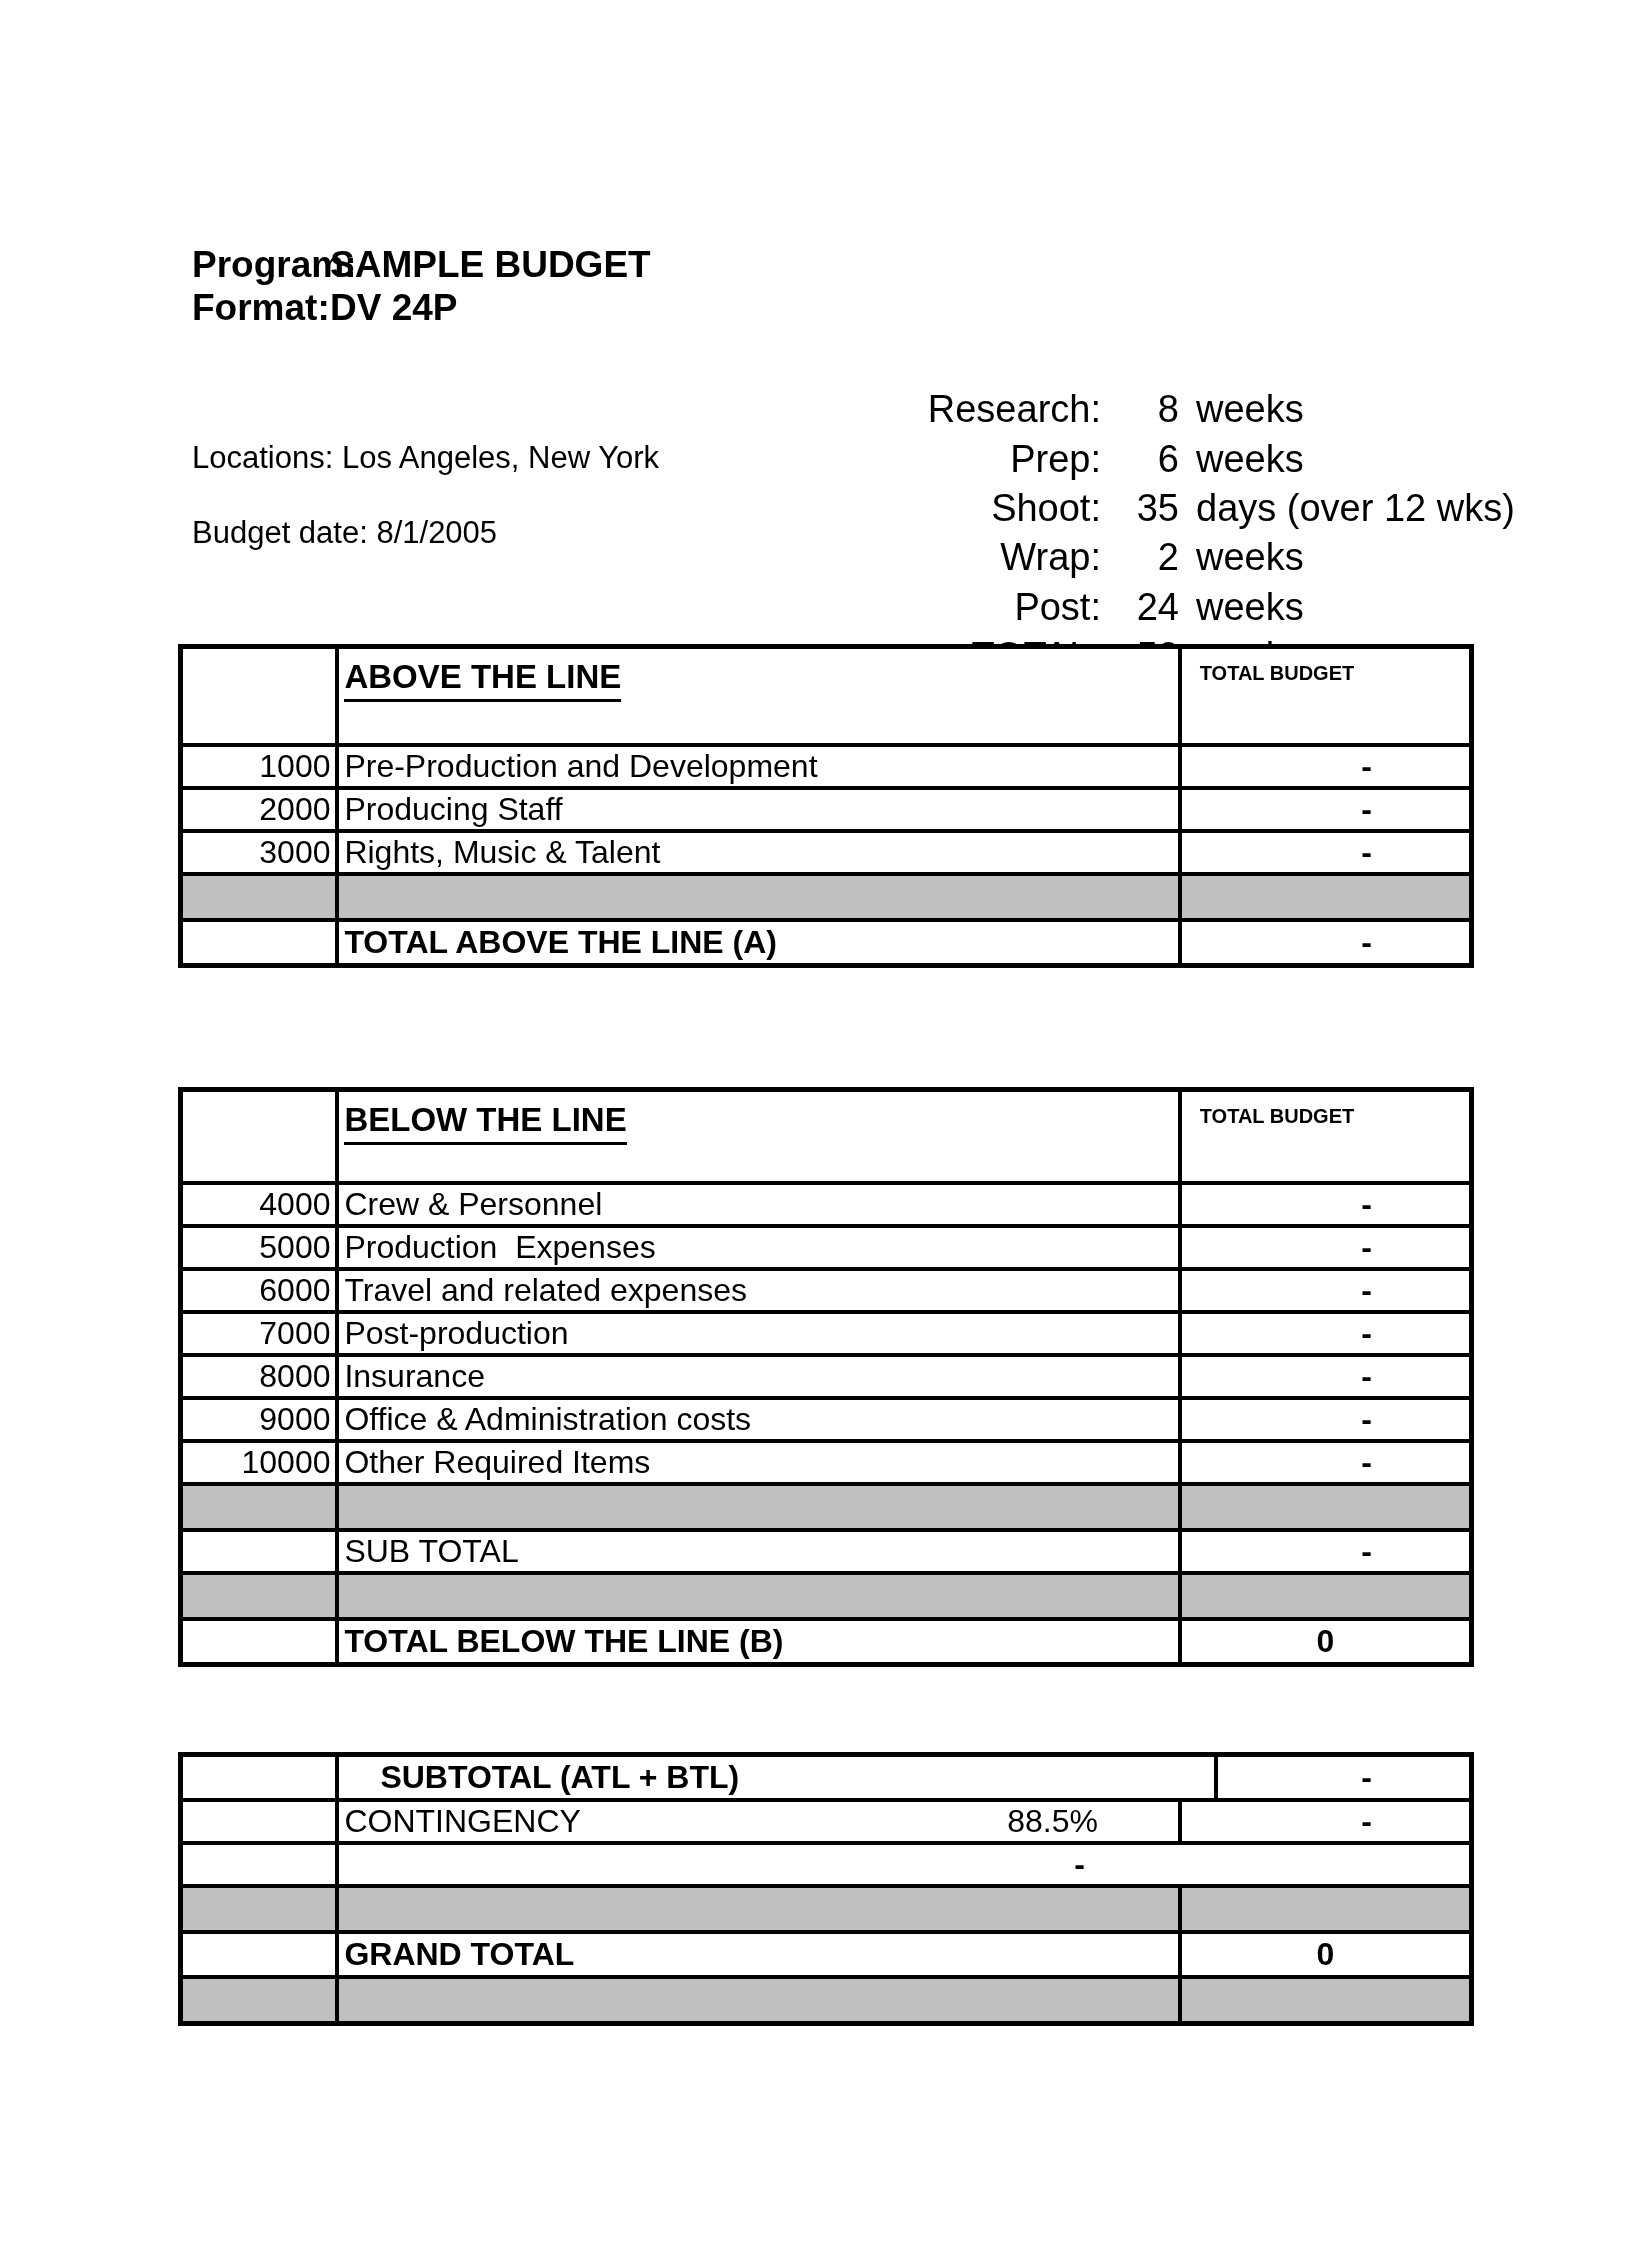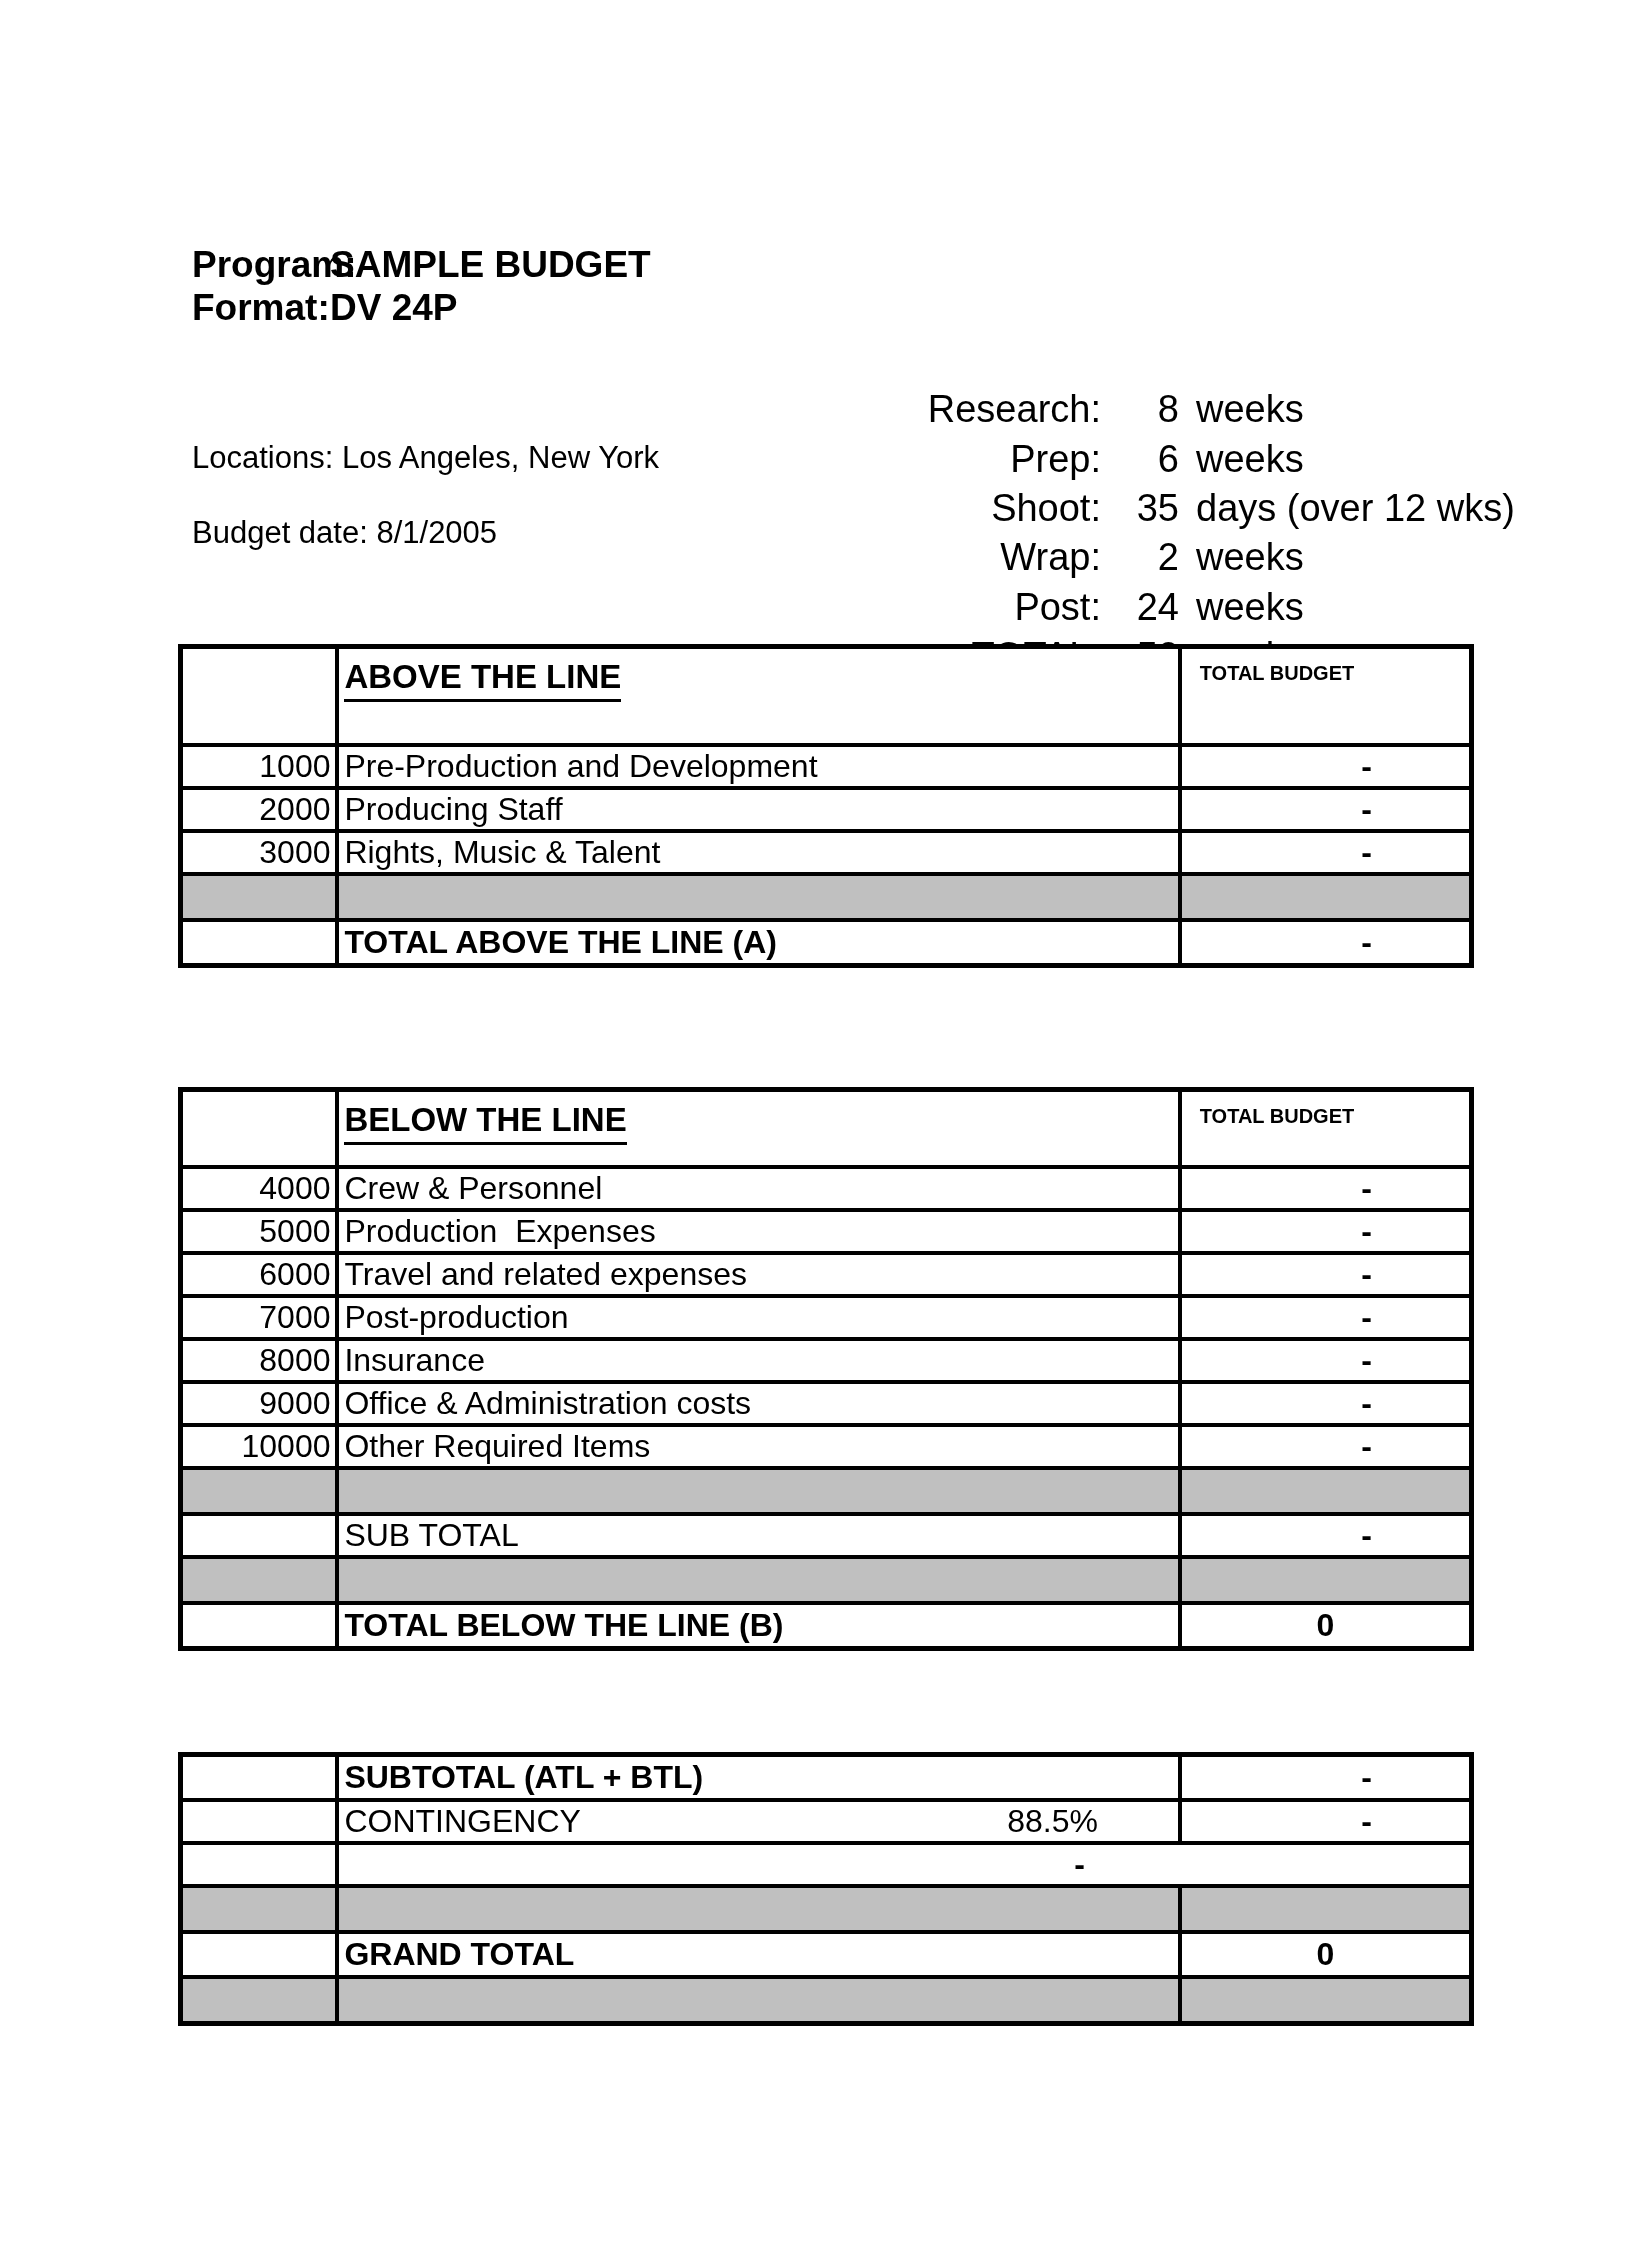--- a/index.html
+++ b/index.html
@@ -23,21 +23,21 @@
   .sched-unit{position:absolute;left:1196px;top:0;}
   
   .btable{
     position:absolute;left:178px;width:1296px;
     border:5.4px solid #000;background:#fff;
     box-sizing:border-box;font-size:32px;
   }
   .trow{display:grid;grid-template-columns:156px 843px 1fr;}
   .trow + .trow{border-top:4.5px solid #000;}
   .r-head1{height:94px;}
-  .r-head2{height:73px;}
+  .r-head2{height:89px;}
   .r-item{height:39px;}
   .r-gray{height:42px;background:#c0c0c0;}
   .r-total{height:41px;}
   .cell{display:flex;align-items:center;box-sizing:border-box;min-width:0;}
   .c-code{border-right:4.5px solid #000;justify-content:flex-end;padding-right:4.5px;padding-left:24px;}
   .c-desc{border-right:4.5px solid #000;padding-left:5.4px;white-space:pre;}
   .c-val{justify-content:flex-end;padding-right:97px;}
   .c-val.v-center{justify-content:center;padding-right:0;font-weight:bold;}
   .c-desc.head{align-items:flex-start;padding-top:9px;}
   .c-val.head{justify-content:center;align-items:flex-start;padding-top:12.7px;font-weight:bold;font-size:20px;}
@@ -216,21 +216,21 @@
       <div class="cell c-val"></div>
     </div>
     <div class="trow r-total">
       <div class="cell c-code"></div>
       <div class="cell c-desc bold">TOTAL BELOW THE LINE (B)</div>
       <div class="cell c-val v-center">0</div>
     </div>
   </div>
 
   <div class="btable" style="top:1752px;">
-    <div class="trow r-total" style="border-top:none;">
+    <div class="trow r-total" style="border-top:none;gap:36px;">
       <div class="cell c-code"></div>
       <div class="cell c-desc bold">SUBTOTAL (ATL + BTL)</div>
       <div class="cell c-val">
           <span class="dash">-</span>
         </div>
     </div>
     <div class="trow r-item">
       <div class="cell c-code"></div>
       <div class="cell c-desc">
         <span>CONTINGENCY</span>

